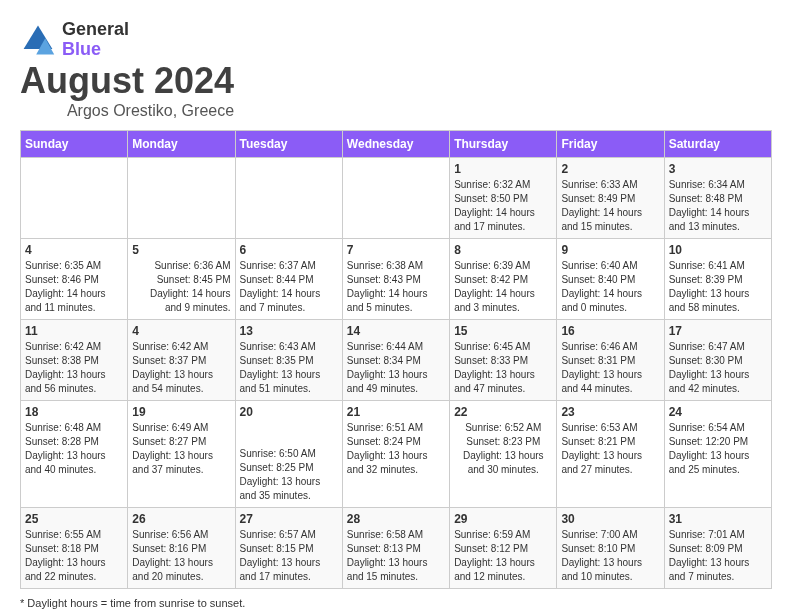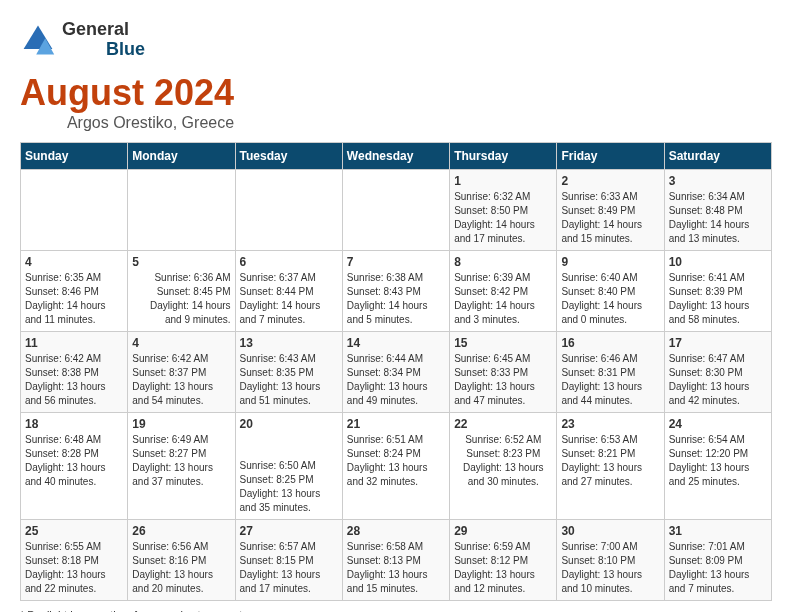--- a/index.html
+++ b/index.html
@@ -28,47 +28,45 @@
       line-height: 1.1;
     }
     .logo-general {
       font-size: 18px;
       font-weight: bold;
       color: #333;
     }
     .logo-blue {
       font-size: 18px;
       font-weight: bold;
-      color: #0c4a6e;
-      margin-left: 44px;
+      color: #8b5cf6;
     }
     .logo-icon {
       width: 36px;
       height: 36px;
     }
     .title-block {
       text-align: right;
     }
     .main-title {
       font-size: 36px;
       font-weight: bold;
-      color: #c2410c;
-      margin-top: 12px;
+      color: #404040;
     }
     .subtitle {
       font-size: 16px;
       color: #555;
     }
     table {
       width: 100%;
       border-collapse: collapse;
       font-size: 11px;
     }
     thead tr th {
-      background-color: #0c4a6e;
+      background-color: #8b5cf6;
       color: #fff;
       padding: 6px 4px;
       text-align: left;
       font-size: 12px;
       font-weight: bold;
       border: 1px solid #ccc;
     }
     tbody tr td {
       border: 1px solid #ccc;
       vertical-align: top;

